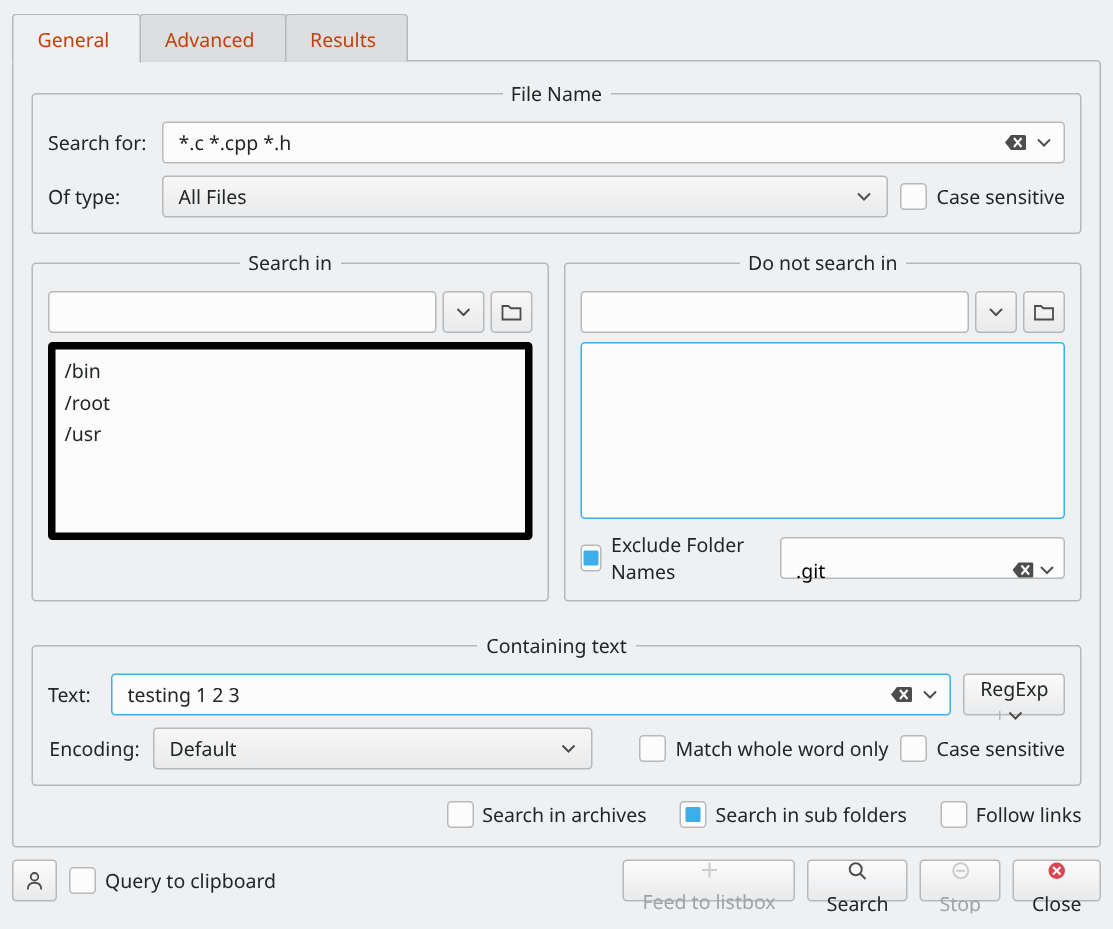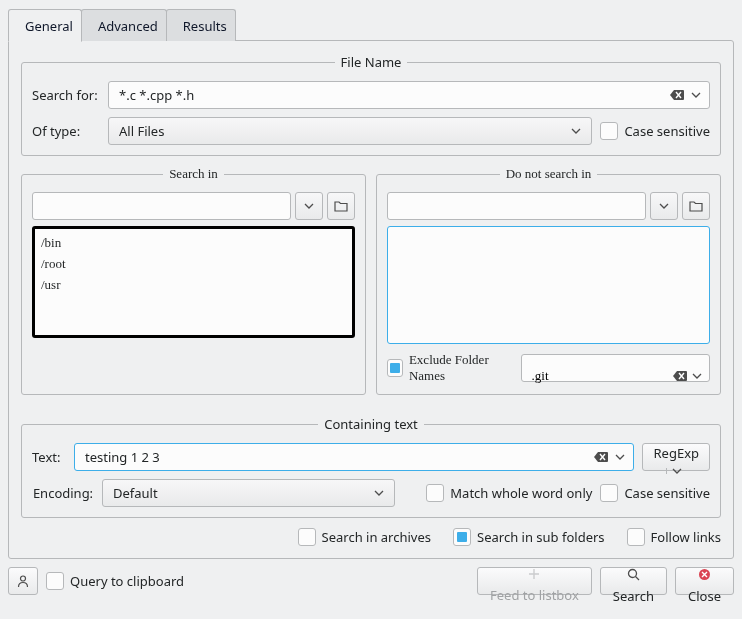--- a/index.html
+++ b/index.html
@@ -15,29 +15,29 @@
   .dialog {
     background: #eff0f1;
   }
   .tabs-row {
     display: flex;
     align-items: flex-end;
     position: relative;
     z-index: 2;
   }
   .tab {
-    padding: 7px 8px 6px 16px;
+    padding: 7px 20px 6px 16px;
     background: #dcdee0;
     border: 1px solid #b6b8ba;
     border-bottom: none;
     border-top-left-radius: 3px;
     border-top-right-radius: 3px;
     margin-right: -1px;
     cursor: pointer;
-    color: #0f172a;
+    color: #c2410c;
   }
   .tab.active {
     background: #eff0f1;
     border-bottom: 1px solid #eff0f1;
     position: relative;
     top: 1px;
   }
   .tab-content {
     border: 1px solid #b6b8ba;
     border-radius: 0 3px 3px 3px;
@@ -144,21 +144,20 @@
   }
   .checkbox.on::after {
     content: "";
     width: 10px; height: 10px;
     background: #3daee9;
     border-radius: 1px;
   }
   .two-col {
     display: flex;
     gap: 10px;
-    font-family: Liberation Serif, serif;
   }
   .col {
     flex: 1 1 0;
   }
   .pathline {
     display: flex;
     gap: 4px;
   }
   .path-input {
     flex: 1 1 auto;
@@ -172,24 +171,24 @@
     border: 1px solid #b6b8ba;
     background: linear-gradient(#f7f7f8,#e9eaeb);
     border-radius: 3px;
     display: inline-flex;
     align-items: center; justify-content: center;
     cursor: pointer;
     color: #4d4d4d;
   }
   .listbox {
     margin-top: 6px;
-    border: 3px solid #000000;
+    border: 5px solid #000000;
     background: #fcfcfc;
     border-radius: 3px;
-    height: 112px;
+    height: 132px;
     padding: 4px 6px;
     line-height: 1.6;
     overflow: auto;
   }
   .listbox.focus {
     border: 1px solid #3daee9;
   }
   .listbox.short {
     height: 118px;
   }
@@ -473,20 +472,29 @@
     </div>
     <div class="btn">
       <span>
         <svg width="13" height="13" viewBox="0 0 13 13">
             <circle cx="5.5" cy="5.5" r="4" fill="none" stroke="#4d4d4d" stroke-width="1.3"></circle>
             <path d="M8.5 8.5 L12 12" stroke="#4d4d4d" stroke-width="1.3"></path>
           </svg>
       </span>
       <span>Search</span>
     </div>
+    <div class="btn disabled">
+      <span>
+        <svg width="13" height="13" viewBox="0 0 13 13">
+            <circle cx="6.5" cy="6.5" r="5" fill="none" stroke="#a0a2a4" stroke-width="1.3"></circle>
+            <path d="M3.5 6.5 L9.5 6.5" stroke="#a0a2a4" stroke-width="1.3"></path>
+          </svg>
+      </span>
+      <span>Stop</span>
+    </div>
     <div class="btn">
       <span>
         <svg width="13" height="13" viewBox="0 0 13 13">
             <circle cx="6.5" cy="6.5" r="5.5" fill="#da4453"></circle>
             <path d="M4 4 L9 9 M9 4 L4 9" stroke="#fff" stroke-width="1.4"></path>
           </svg>
       </span>
       <span>Close</span>
     </div>
   </div>

